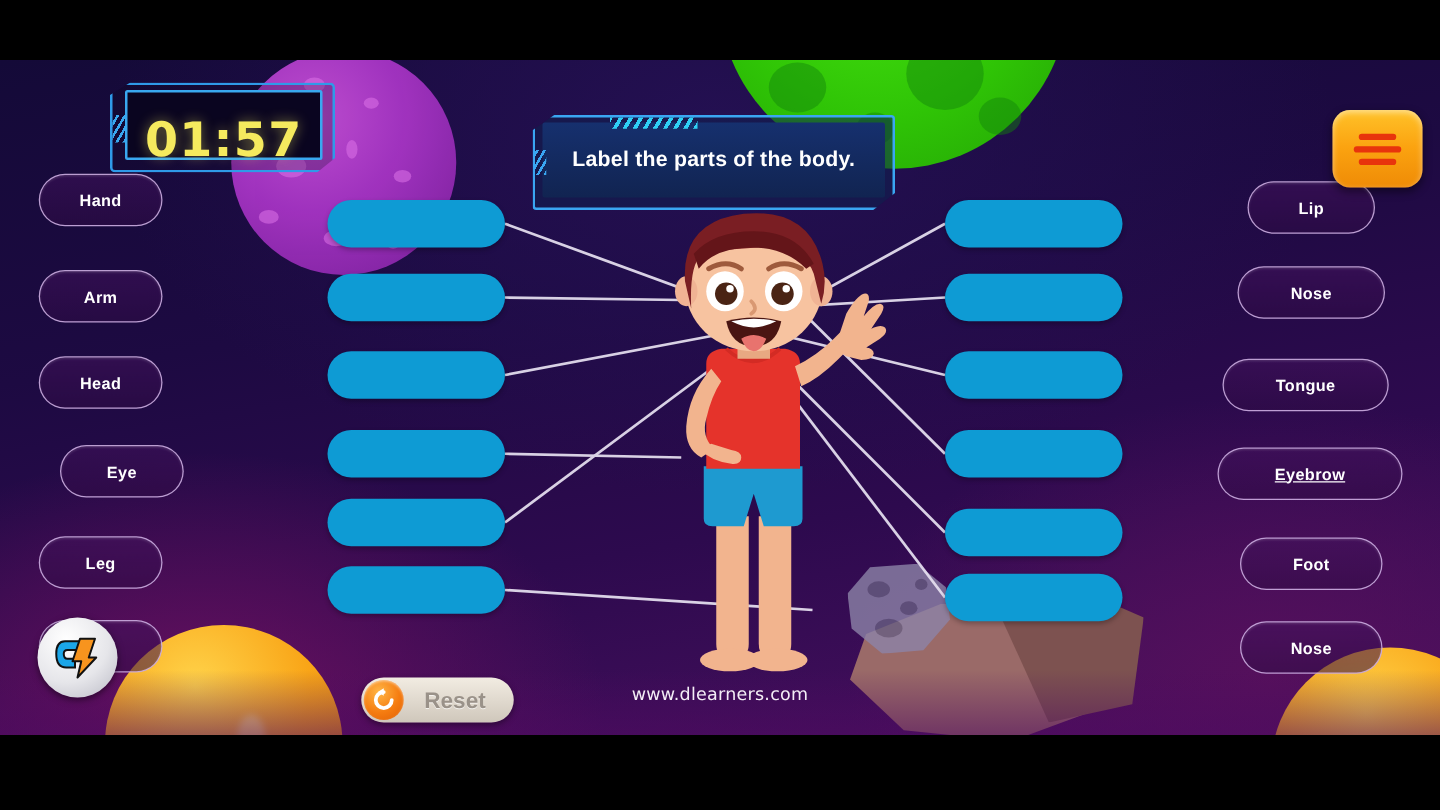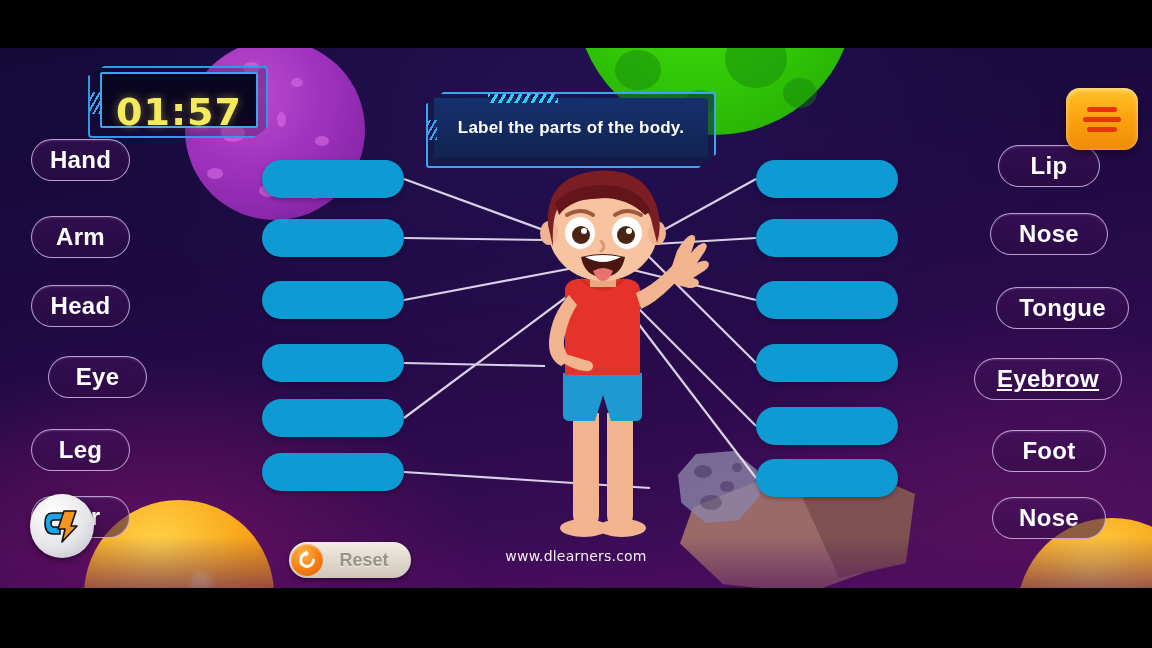--- a/index.html
+++ b/index.html
@@ -121,21 +121,21 @@
 
   
   .word-col { position:absolute; top:0; width:190px; z-index:18; }
   #col-left { left:14px; }
   #col-right { right:6px; }
   .word-pill {
     position:absolute; height:42px; border-radius:21px; cursor:pointer;
     border:1.6px solid rgba(214,185,235,.85);
     background:linear-gradient(180deg, rgba(66,18,92,.55) 0%, rgba(48,12,70,.55) 100%);
     display:flex; align-items:center; justify-content:center;
-    color:#fff; font-size:24px; font-weight:bold; letter-spacing:.3px;
+    color:#fff; font-size:13px; font-weight:bold; letter-spacing:.3px;
     box-shadow:inset 0 1px 2px rgba(255,255,255,.15);
   }
 
   
   .slot {
     position:absolute; width:142px; height:38px; border-radius:19px;
     background:#0e9bd4; cursor:pointer; z-index:14;
     box-shadow:0 2px 4px rgba(0,0,0,.28);
   }
   .slot.left { left:262px; }
@@ -313,21 +313,21 @@
       </div>
     </div>
 
     <div class="word-col" id="col-right">
       <div class="word-pill" style="top:97px;left:42px;width:102px;text-align:right;">
         <span>Lip</span>
       </div>
       <div class="word-pill" style="top:165px;left:34px;width:118px;">
         <span>Nose</span>
       </div>
-      <div class="word-pill" style="top:239px;left:40px;width:133px;">
+      <div class="word-pill" style="top:239px;left:22px;width:133px;">
         <span>Tongue</span>
       </div>
       <div class="word-pill" style="top:310px;left:18px;width:148px;text-decoration:underline;">
         <span>Eyebrow</span>
       </div>
       <div class="word-pill" style="top:382px;left:36px;width:114px;">
         <span>Foot</span>
       </div>
       <div class="word-pill" style="top:449px;left:36px;width:114px;">
         <span>Nose</span>

